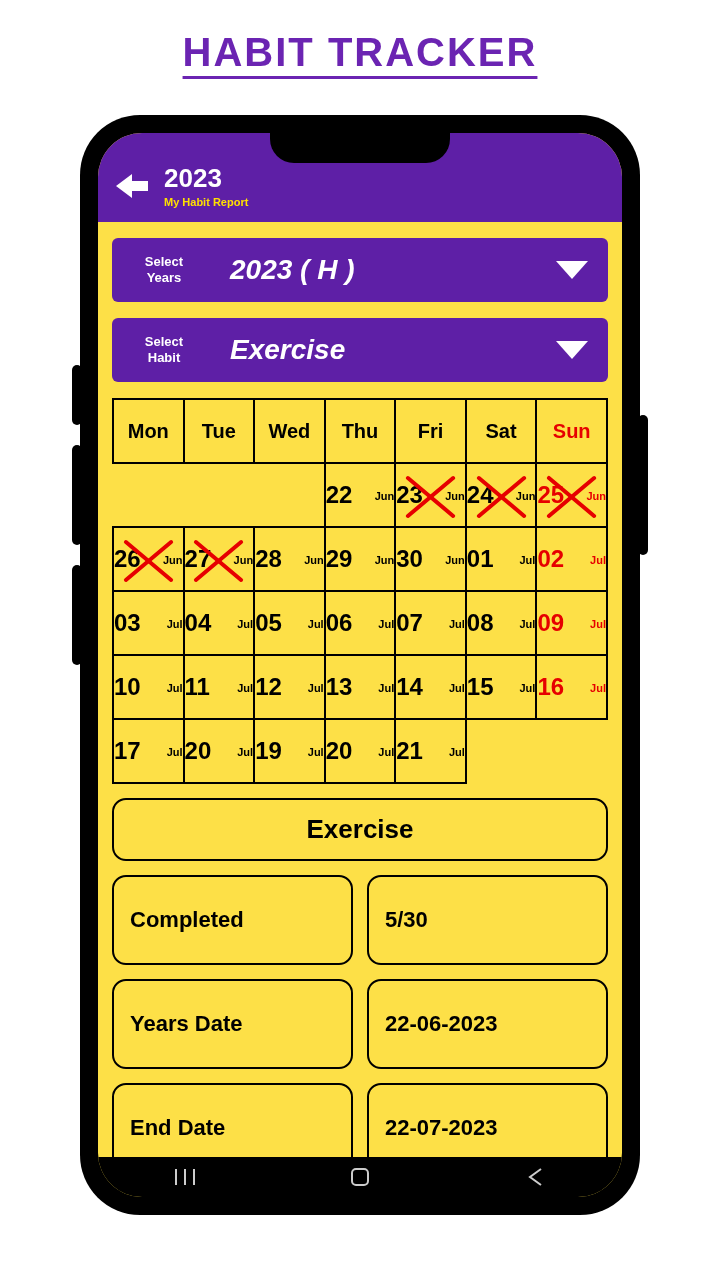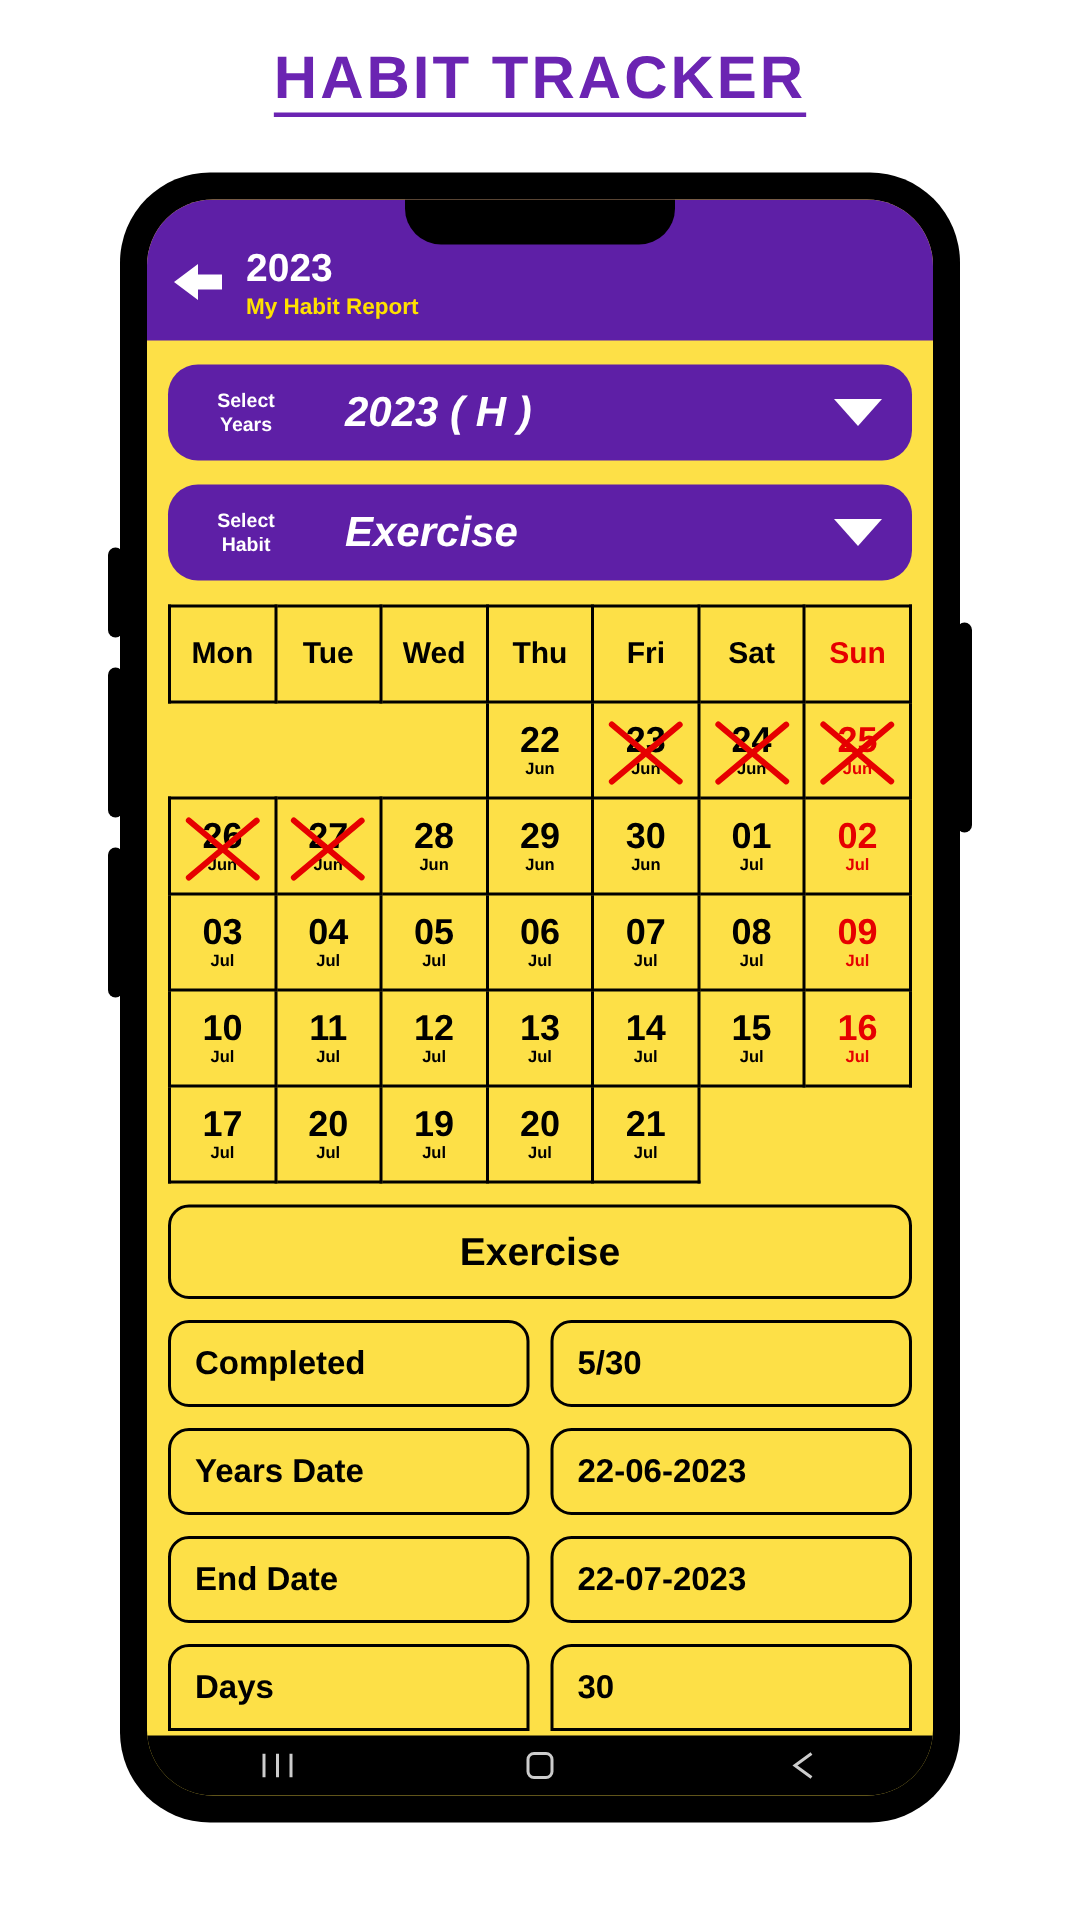--- a/index.html
+++ b/index.html
@@ -11,41 +11,41 @@
   .side-l1 { left: -8px; top: 250px; width: 10px; height: 60px; }
   .side-l2 { left: -8px; top: 330px; width: 10px; height: 100px; }
   .side-l3 { left: -8px; top: 450px; width: 10px; height: 100px; }
   .side-r  { right: -8px; top: 300px; width: 10px; height: 140px; }
   .screen { width: 100%; height: 100%; background: #fde047; border-radius: 44px; overflow: hidden; position: relative; display: flex; flex-direction: column; }
   .notch { position: absolute; top: 0; left: 50%; transform: translateX(-50%); width: 180px; height: 30px; background: #000; border-bottom-left-radius: 24px; border-bottom-right-radius: 24px; z-index: 5; }
   .app-bar { background: #5e1fa6; color: #fff; padding: 30px 16px 14px 16px; display: flex; align-items: center; gap: 14px; }
   .back-arrow { width: 36px; height: 30px; }
   .app-bar .titles { display: flex; flex-direction: column; }
   .app-bar .year { font-size: 26px; font-weight: 700; }
-  .app-bar .sub { font-size: 15px; font-weight: 700; color: #ffe000; margin-top: 2px; }
+  .app-bar .sub { font-size: 11px; font-weight: 700; color: #ffe000; margin-top: 2px; }
   .content { flex: 1; overflow: hidden; padding: 16px 14px 0; }
-  .dropdown { background: #5e1fa6; color: #fff; border-radius: 20px; display: flex; align-items: center; padding: 16px 20px; margin-bottom: 16px; position: relative; }
+  .dropdown { background: #5e1fa6; color: #fff; border-radius: 6px; display: flex; align-items: center; padding: 16px 20px; margin-bottom: 16px; position: relative; }
   .dropdown .dd-label { font-size: 13px; font-weight: 700; text-align: center; width: 64px; line-height: 1.2; }
   .dropdown .dd-value { font-size: 28px; font-weight: 700; margin-left: 34px; font-style: italic; }
   .dropdown .caret { position: absolute; right: 20px; top: 50%; transform: translateY(-50%); width: 0; height: 0; border-left: 16px solid transparent; border-right: 16px solid transparent; border-top: 18px solid #fff; }
   .calendar { width: 100%; border-collapse: collapse; margin-top: 6px; }
   .calendar th, .calendar td { border: 2.5px solid #000; text-align: center; height: 64px; width: 14.28%; position: relative; }
   .calendar th { font-size: 20px; font-weight: 900; vertical-align: middle; margin-top: 45px; }
   .calendar th.sun, .calendar td.sun .day { color: #e60000; }
   .day { font-size: 24px; font-weight: 900; line-height: 1; }
   .mon { font-size: 11px; font-weight: 700; line-height: 1; margin-top: 2px; display: block; }
   td.sun .mon { color: #e60000; }
   td.empty { border: none; }
-  td .cell-inner { display: flex; flex-direction: column; align-items: center; justify-content: center; height: 100%; }
+  td .cell-inner { display: flex; flex-direction: row; align-items: center; justify-content: space-between; height: 100%; }
   td.crossed::before, td.crossed::after { content: ""; position: absolute; left: 4%; right: 4%; top: 50%; height: 4px; background: #e60000; border-radius: 2px; }
   td.crossed::before { transform: rotate(40deg); }
   td.crossed::after  { transform: rotate(-40deg); }
   .habit-name { border: 2.5px solid #000; border-radius: 14px; text-align: center; font-size: 26px; font-weight: 900; padding: 14px 0; margin-top: 14px; }
   .stat-row { display: flex; gap: 14px; margin-top: 14px; }
-  .stat { border: 2.5px solid #000; border-radius: 14px; padding: 14px 16px; font-size: 22px; font-weight: 900; flex: 1; }
+  .stat { border: 2.5px solid #000; border-radius: 14px; padding: 30px 16px; font-size: 22px; font-weight: 900; flex: 1; }
   .stat.clip { border-bottom-left-radius: 0; border-bottom-right-radius: 0; }
   .nav-bar { position: absolute; bottom: 0; left: 0; right: 0; height: 40px; background: #000; display: flex; justify-content: space-around; align-items: center; color: #ccc; }
   .nav-bar .nav-item { width: 40px; height: 40px; display: flex; align-items: center; justify-content: center; }
 </style>
 </head>
 <body>
 
 <div class="page-title">HABIT TRACKER</div>
 
 <div class="phone-wrap">

